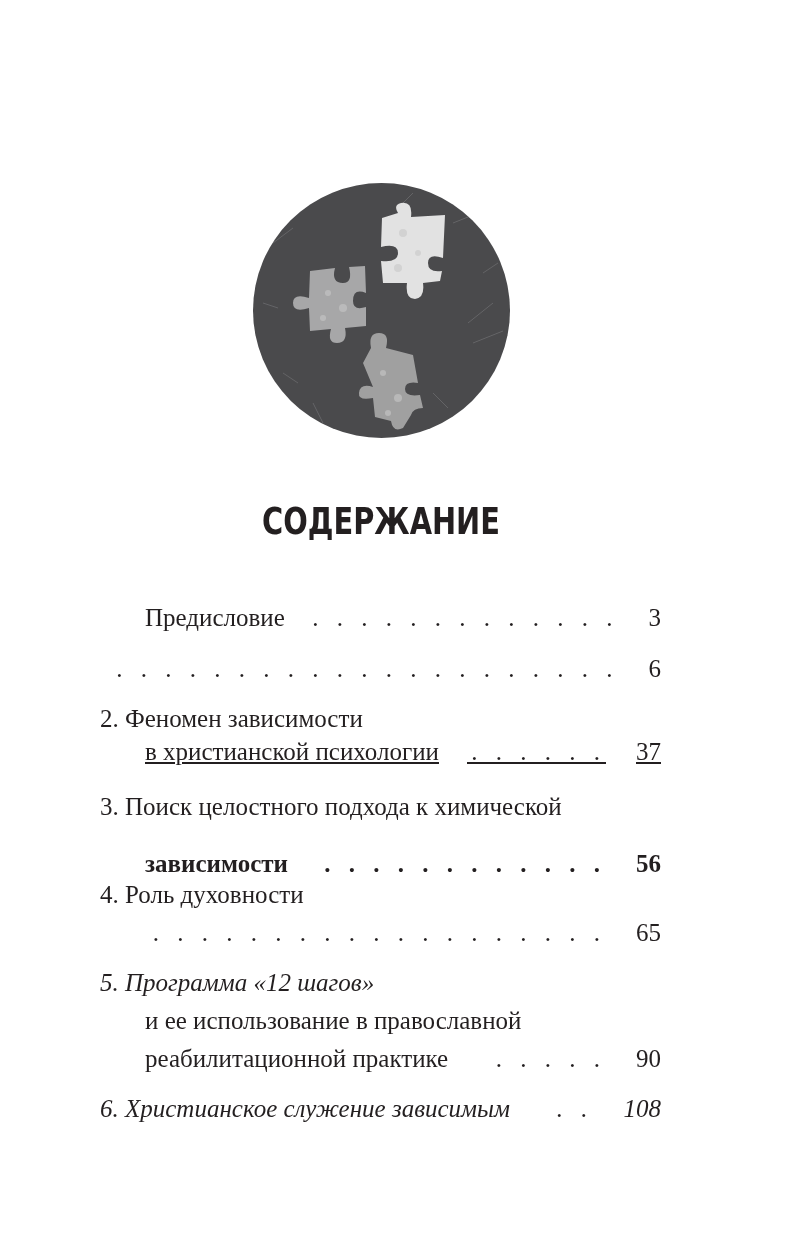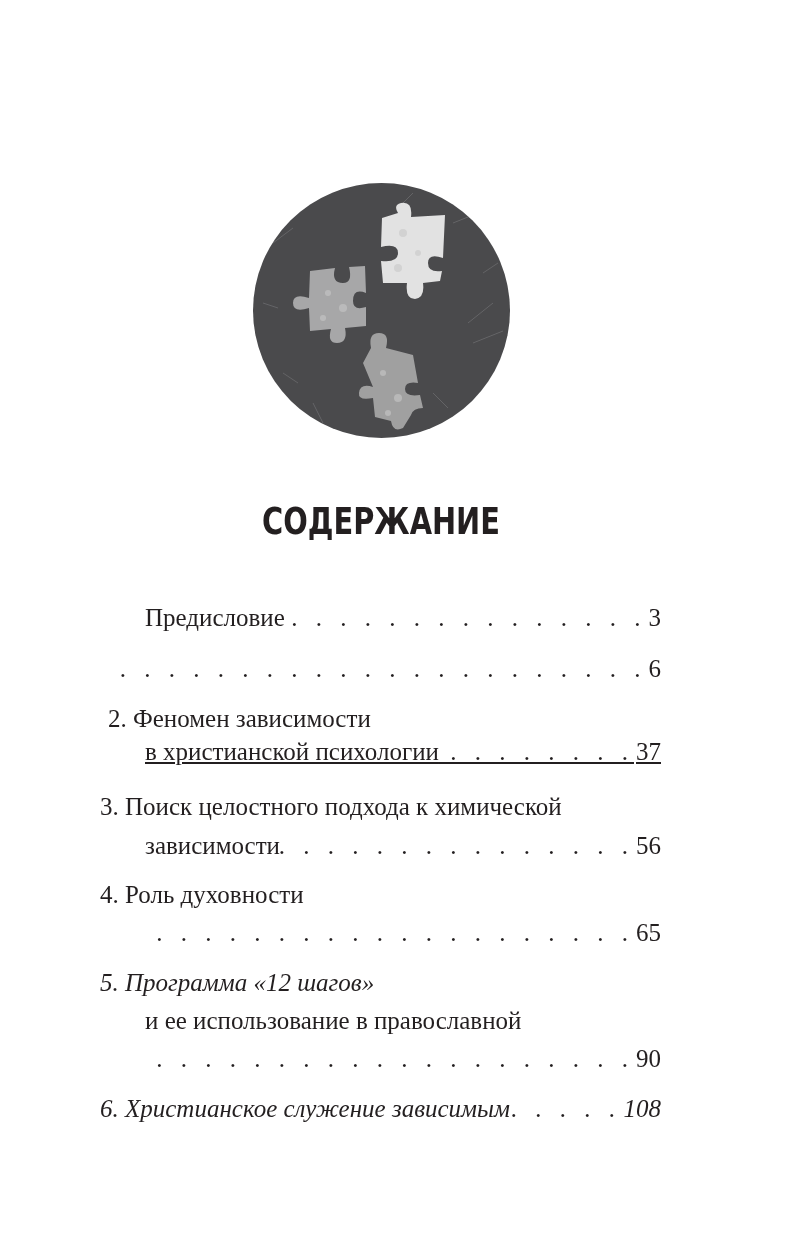--- a/index.html
+++ b/index.html
@@ -47,20 +47,21 @@
     }
     .line {
       position: absolute;
       left: 0;
       width: 561px;
       height: 32px;
       line-height: 32px;
       white-space: nowrap;
       display: flex;
       align-items: flex-end;
+      gap: 28px;
     }
     .line .txt { flex: 0 0 auto; }
     .line .leader {
       flex: 1 1 auto;
       overflow: hidden;
       white-space: nowrap;
       letter-spacing: 6px;
       padding-left: 4px;
       text-align: right;
       direction: rtl;
@@ -120,53 +121,54 @@
     <span class="txt">Предисловие</span>
     <span class="leader">. . . . . . . . . . . . . . . . . . . . . . . . . . . . . . . . . . . . . . . . . . . . . . . .</span>
     <span class="pg">3</span>
   </div>
 
   <div class="line" style="top:653px;">
     <span class="leader">. . . . . . . . . . . . . . . . . . . . . . . . . . . . . . . . . . . . . . . . . . . . . . . .</span>
     <span class="pg">6</span>
   </div>
 
-  <div class="line" style="top:703px;margin-left:8px;">
+  <div class="line" style="top:703px;">
     <span class="txt">2. Феномен зависимости</span>
   </div>
   <div class="line indent2" style="top:736px;text-decoration:underline;">
     <span class="txt">в христианской психологии</span>
     <span class="leader">. . . . . . . . . . . . . . . . . . . . . . . . . . . . . . . . . . . . . . . . . . . . . . . .</span>
     <span class="pg">37</span>
   </div>
 
   <div class="line" style="top:791px;">
     <span class="txt">3. Поиск целостного подхода к химической</span>
   </div>
-  <div class="line indent2" style="top:830px;">
+  <div class="line indent2" style="top:848px;font-weight:bold;">
     <span class="txt">зависимости</span>
     <span class="leader">. . . . . . . . . . . . . . . . . . . . . . . . . . . . . . . . . . . . . . . . . . . . . . . .</span>
     <span class="pg">56</span>
   </div>
 
   <div class="line" style="top:879px;">
     <span class="txt">4. Роль духовности</span>
   </div>
   <div class="line indent2" style="top:917px;">
     <span class="leader">. . . . . . . . . . . . . . . . . . . . . . . . . . . . . . . . . . . . . . . . . . . . . . . .</span>
     <span class="pg">65</span>
   </div>
 
   <div class="line" style="top:967px;font-style:italic;">
     <span class="txt">5. Программа «12 шагов»</span>
   </div>
   <div class="line indent2" style="top:1005px;">
     <span class="txt">и ее использование в православной</span>
   </div>
   <div class="line indent2" style="top:1043px;">
+    <span class="txt">реабилитационной практике</span>
     <span class="leader">. . . . . . . . . . . . . . . . . . . . . . . . . . . . . . . . . . . . . . . . . . . . . . . .</span>
     <span class="pg">90</span>
   </div>
 
   <div class="line" style="top:1093px;font-style:italic;">
     <span class="txt">6. Христианское служение зависимым</span>
     <span class="leader">. . . . . . . . . . . . . . . . . . . . . . . . . . . . . . . . . . . . . . . . . . . . . . . .</span>
     <span class="pg">108</span>
   </div>
 </div>

